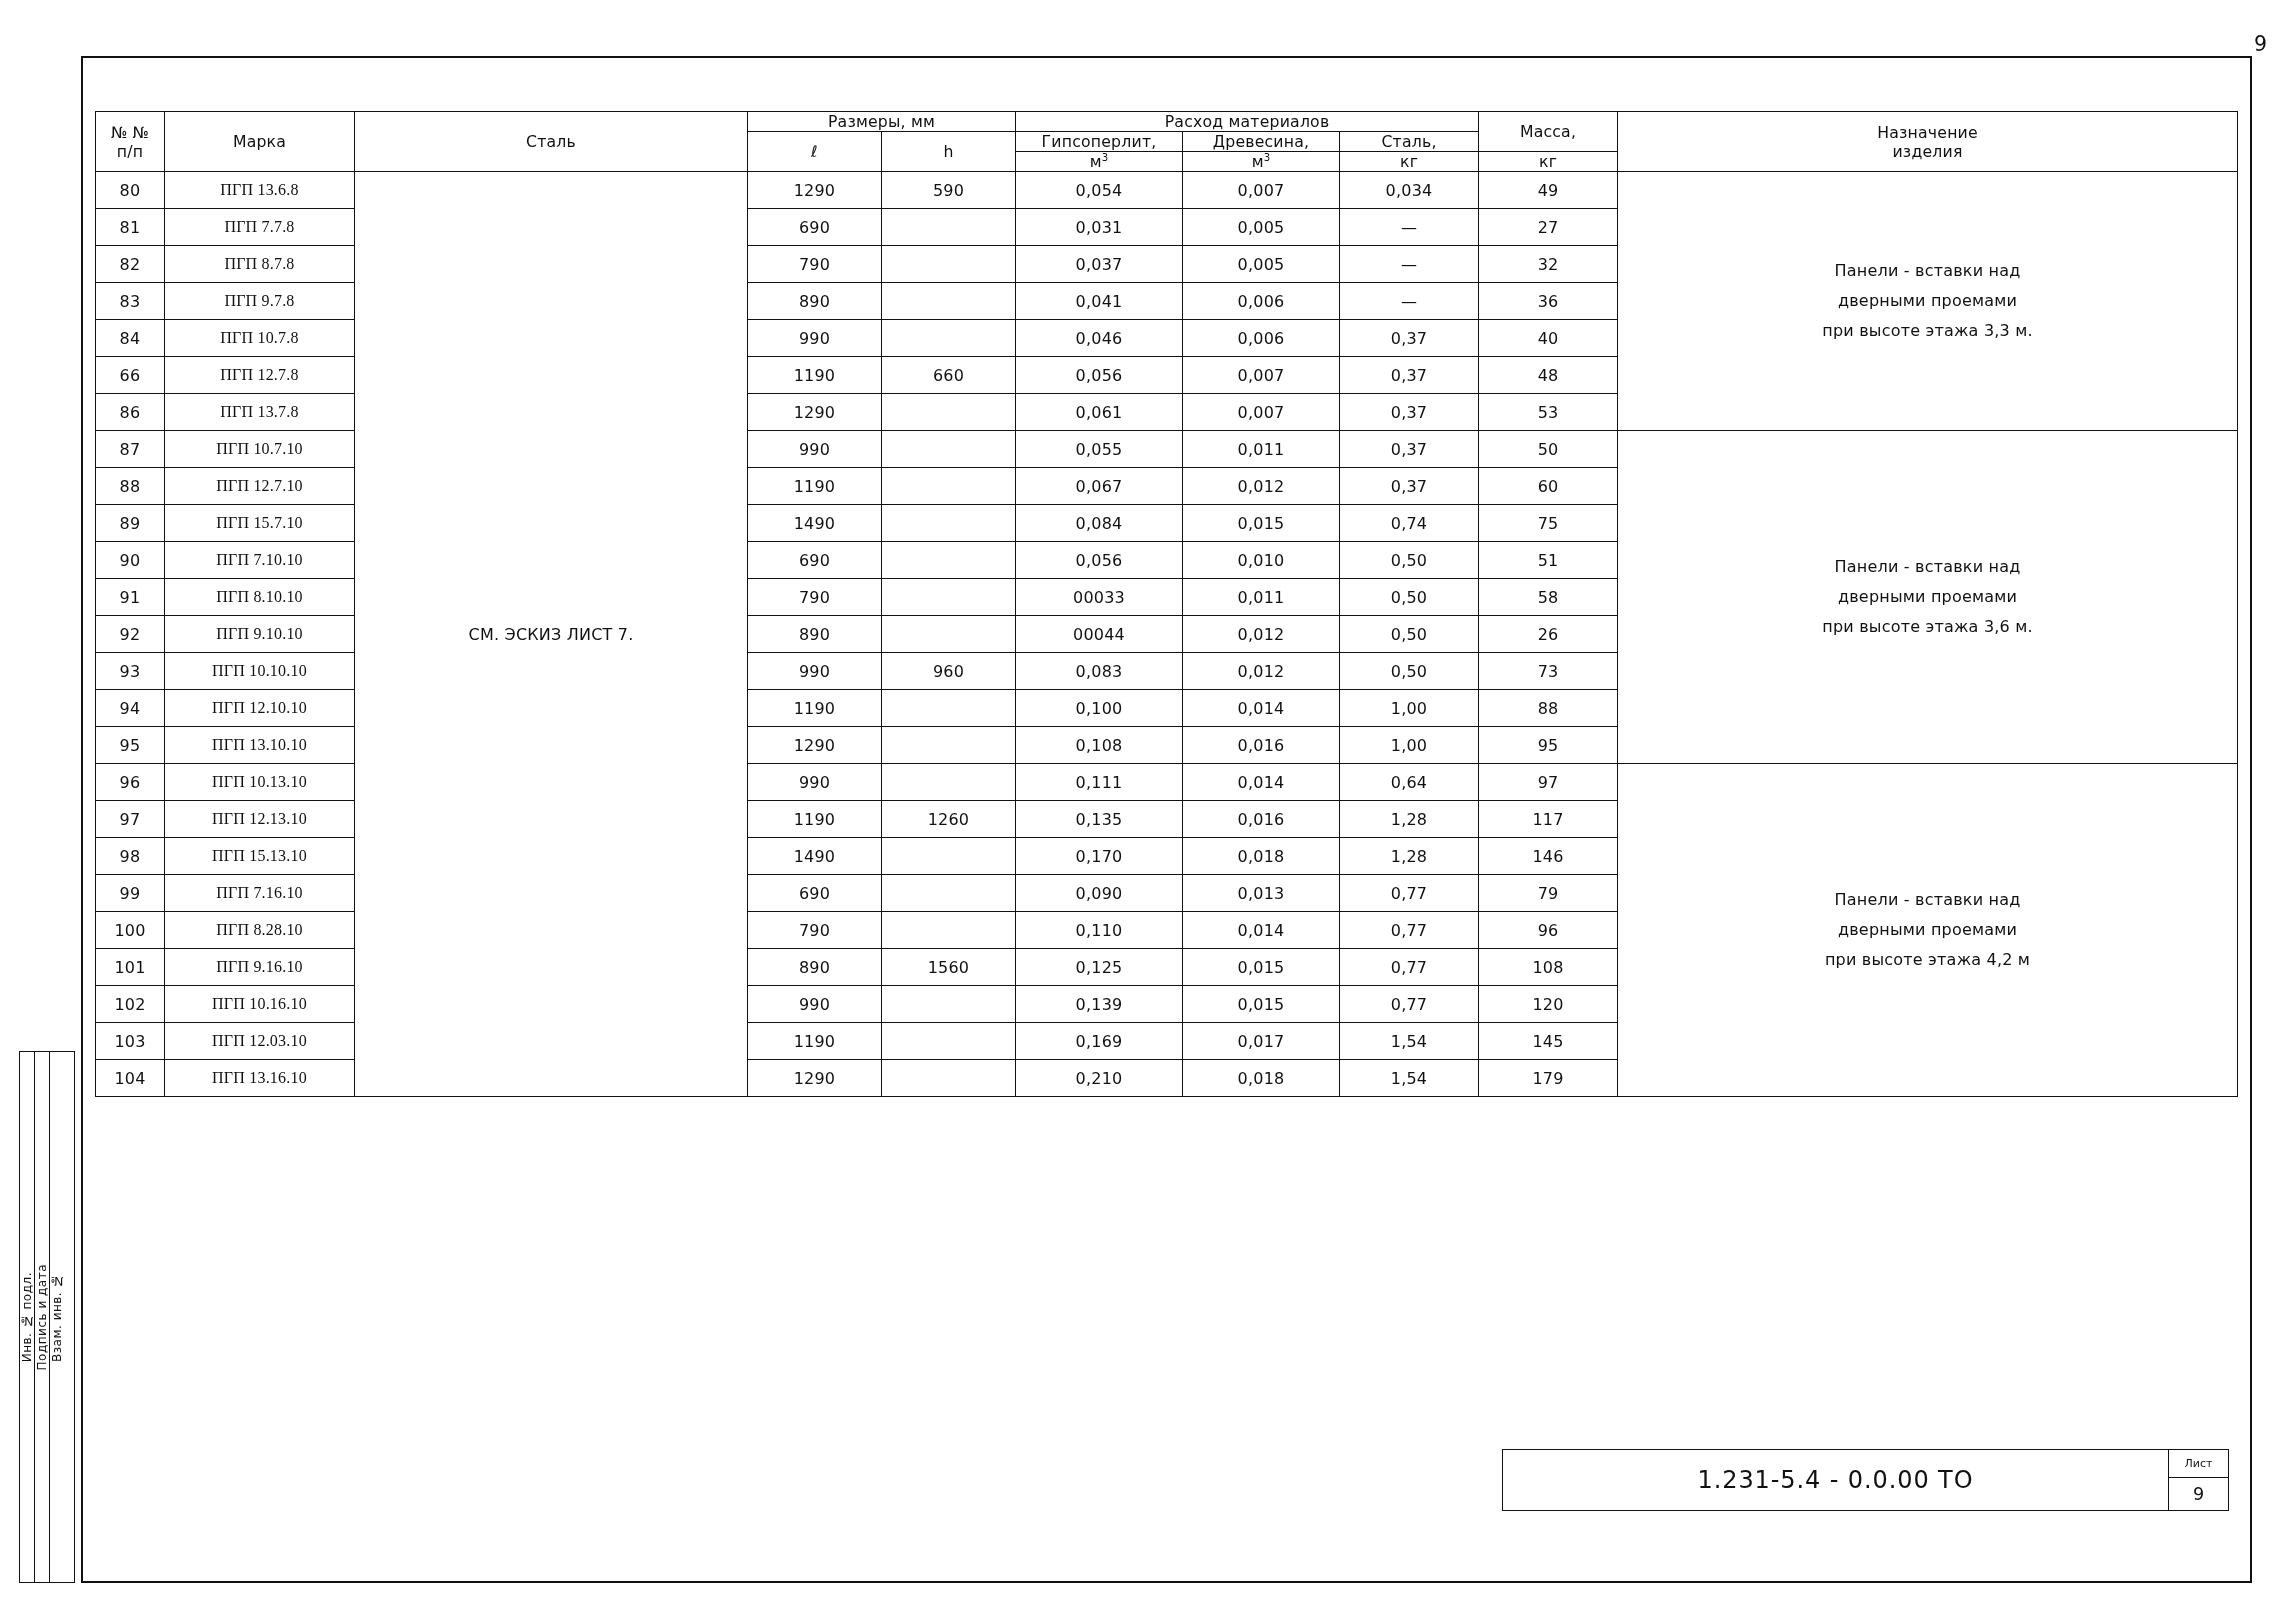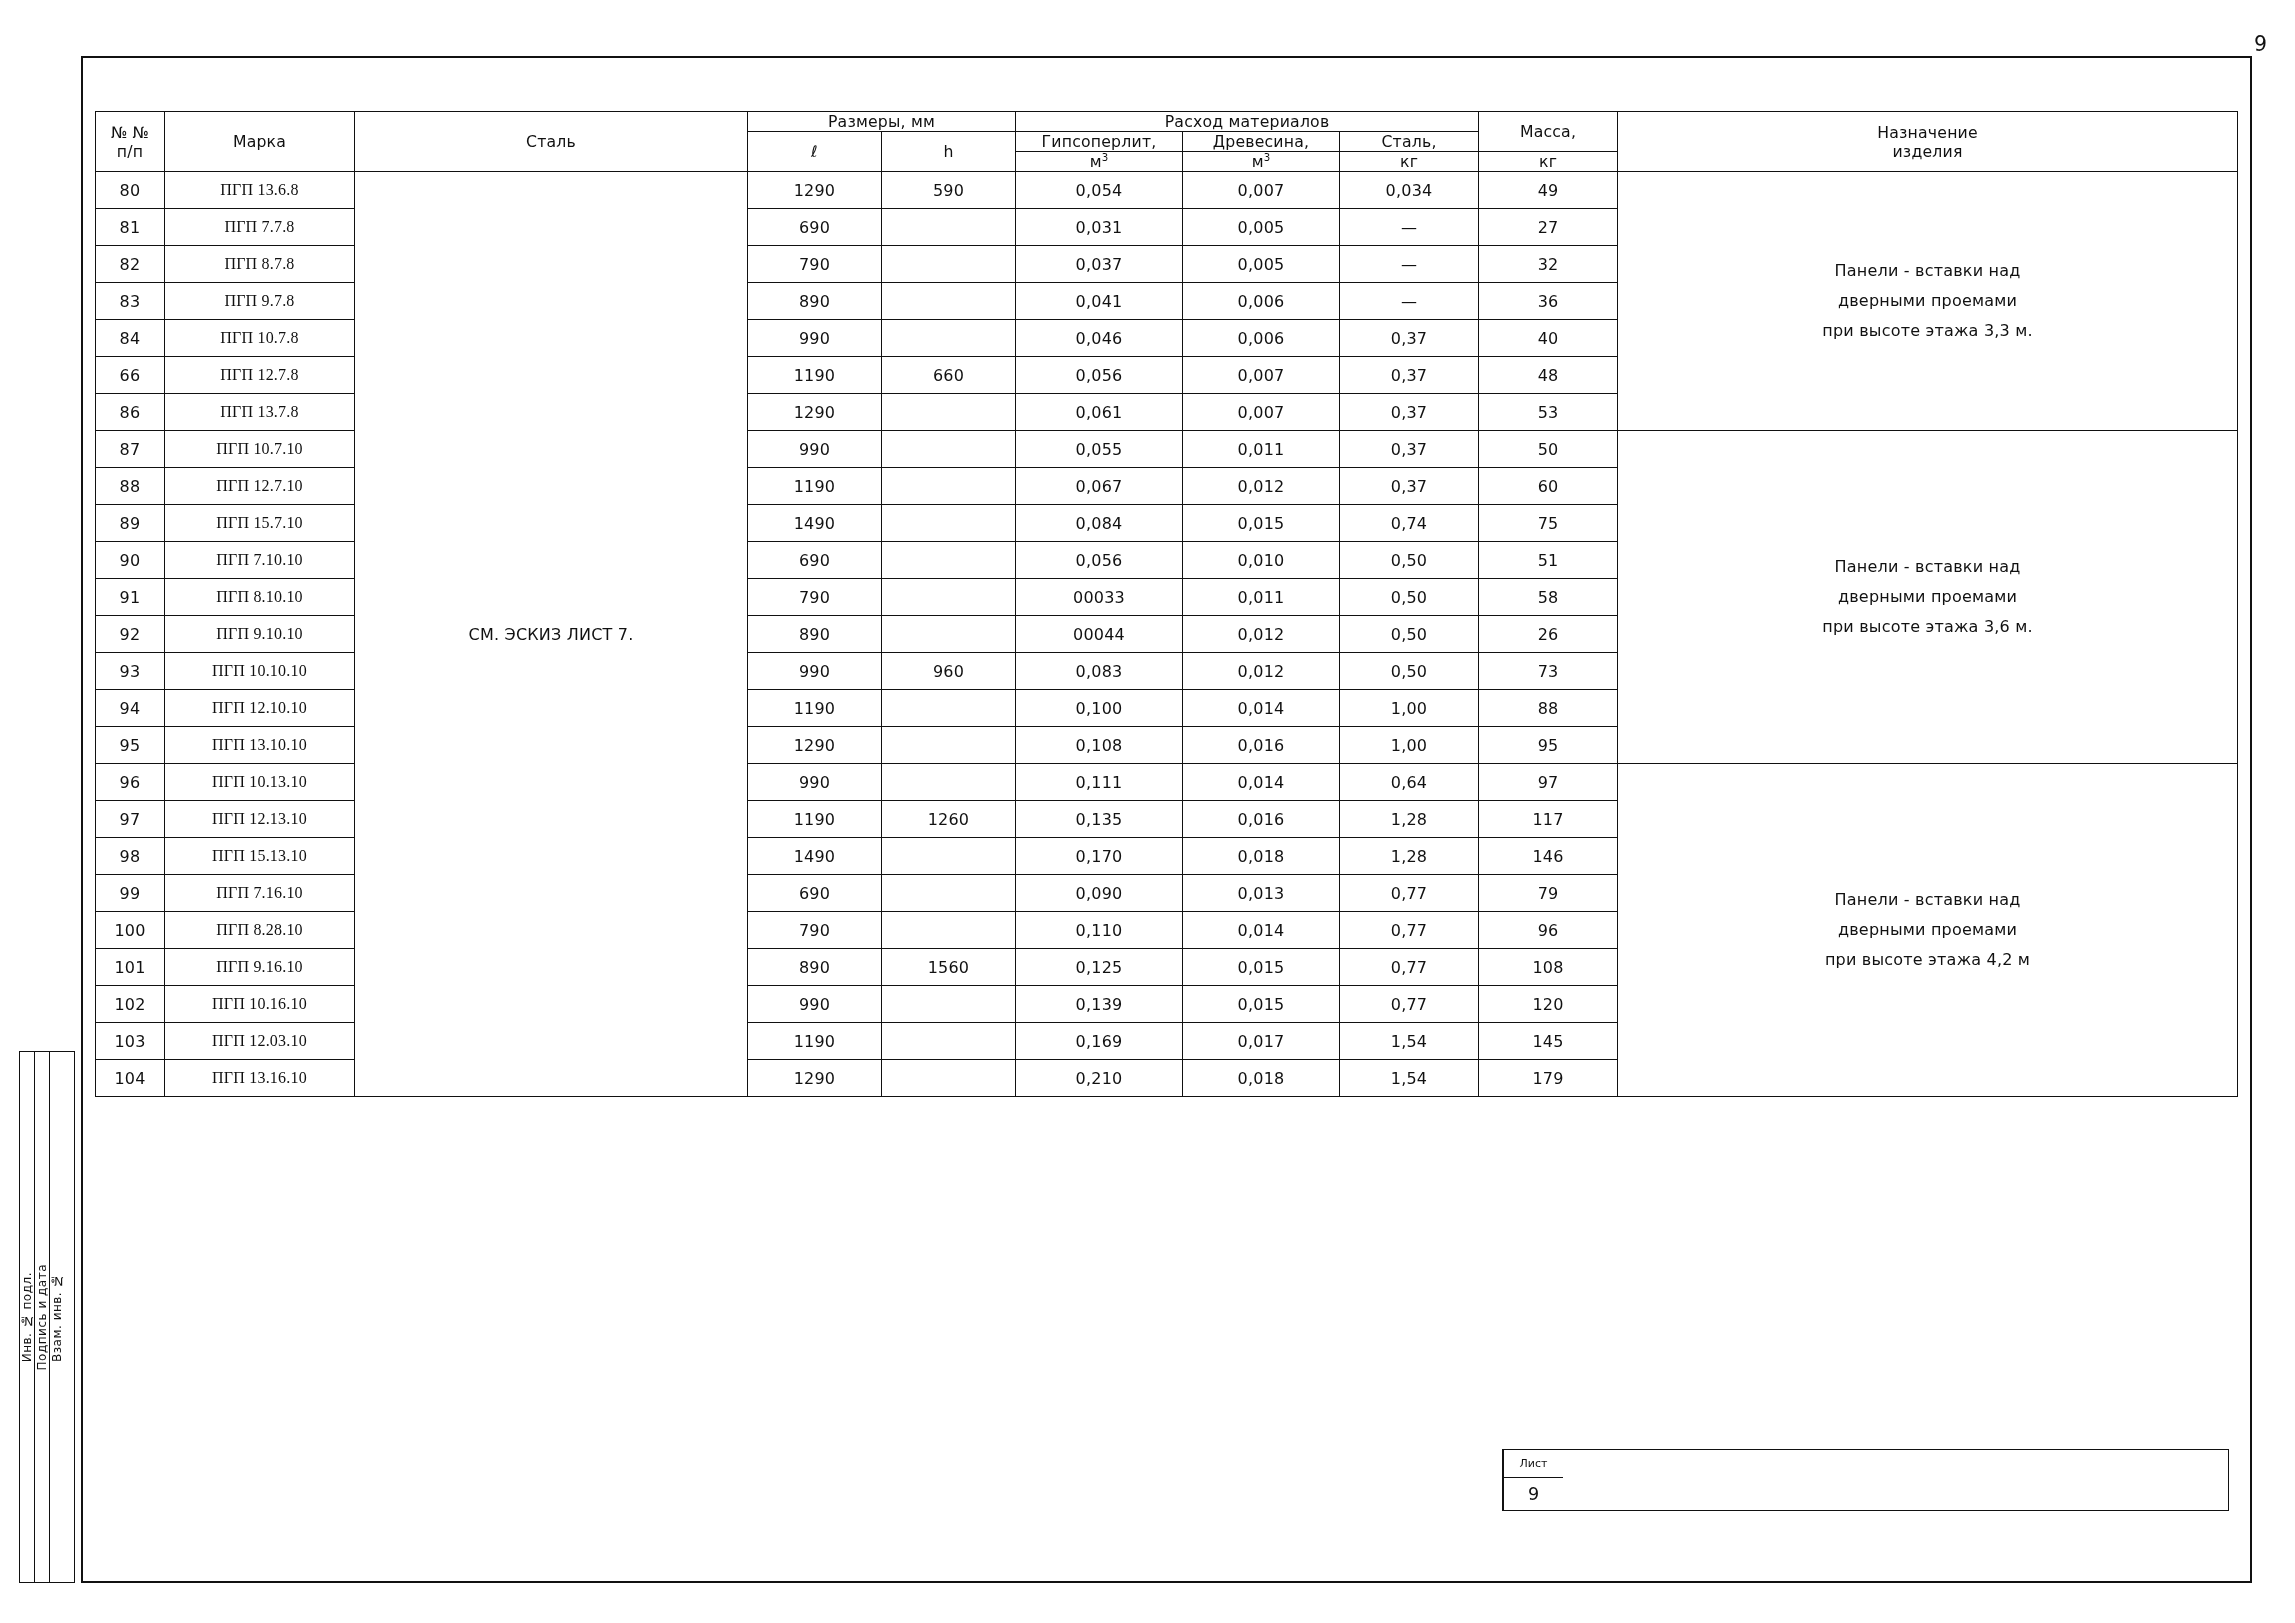--- a/index.html
+++ b/index.html
@@ -485,20 +485,21 @@
             <td>0,210</td>
             <td>0,018</td>
             <td>1,54</td>
             <td>179</td>
           </tr>
         </tbody>
     </table>
   </div>
 
   <div id="bottom-stamp">
+    <div id="stamp-code">1.231-5.4 - 0.0.00 ТО</div>
     <div id="stamp-sheet">
       <div class="s-lbl">Лист</div>
       <div class="s-num">9</div>
     </div>
   </div>
 
 </div>
 
 
 </body></html>

